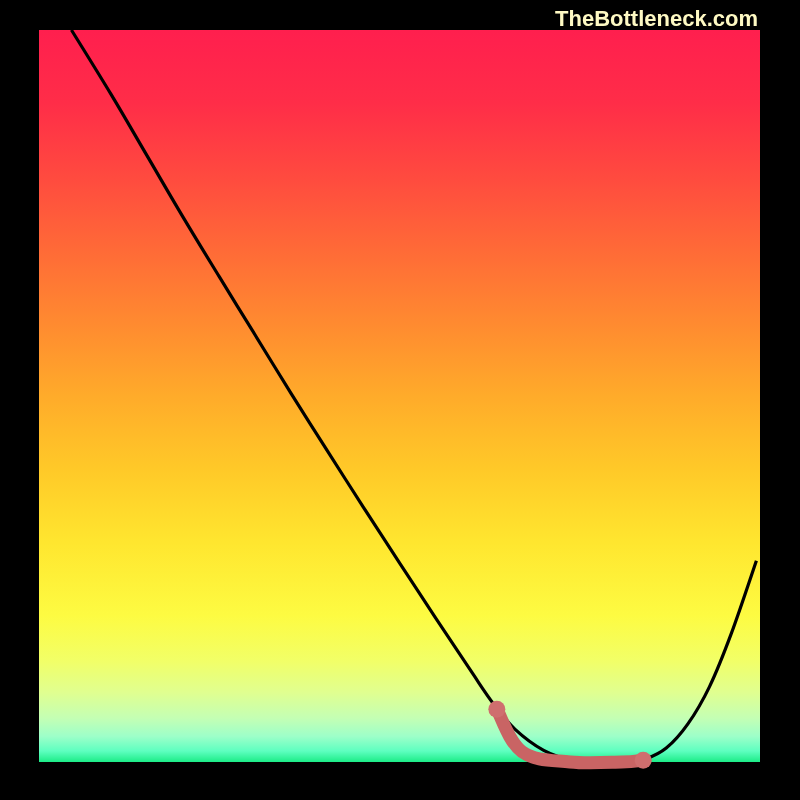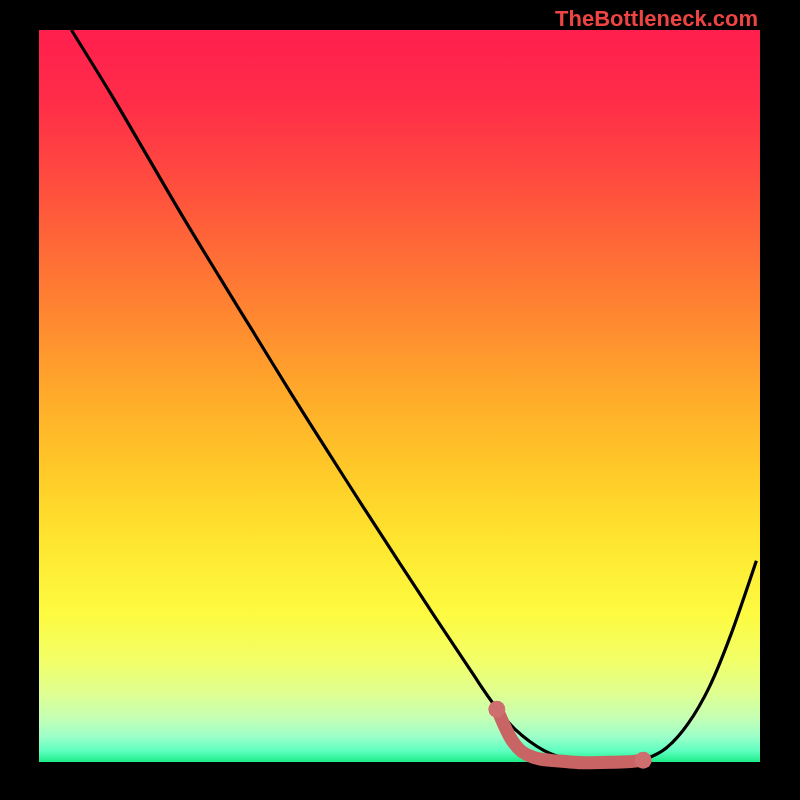--- a/index.html
+++ b/index.html
@@ -19,21 +19,21 @@
     background: #000;
   }
   .plot-area {
     position: absolute;
     box-sizing: border-box;
   }
   .watermark {
     position: absolute;
     font-family: Arial, Helvetica, sans-serif;
     font-weight: 700;
-    color: #ef4444;
+    color: #fef9c3;
     white-space: nowrap;
   }
   svg {
     position: absolute;
     left: 0;
     top: 0;
   }
 </style>
 </head>
 <body>

